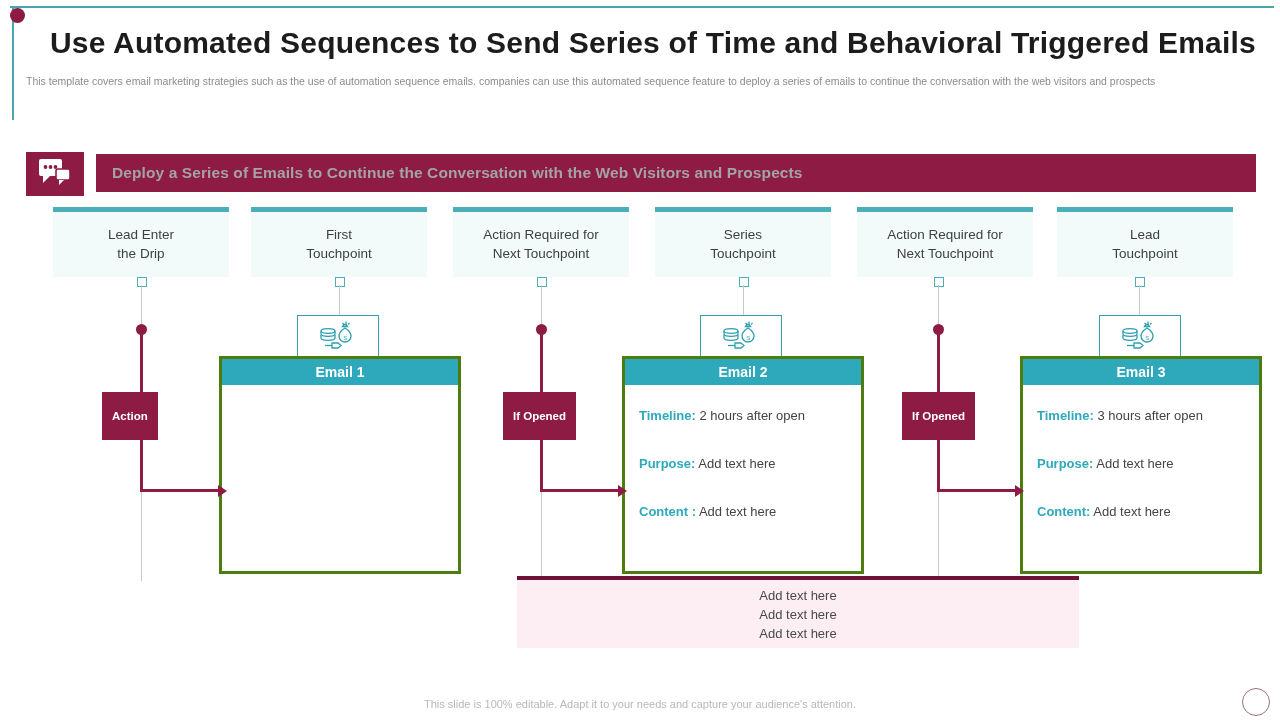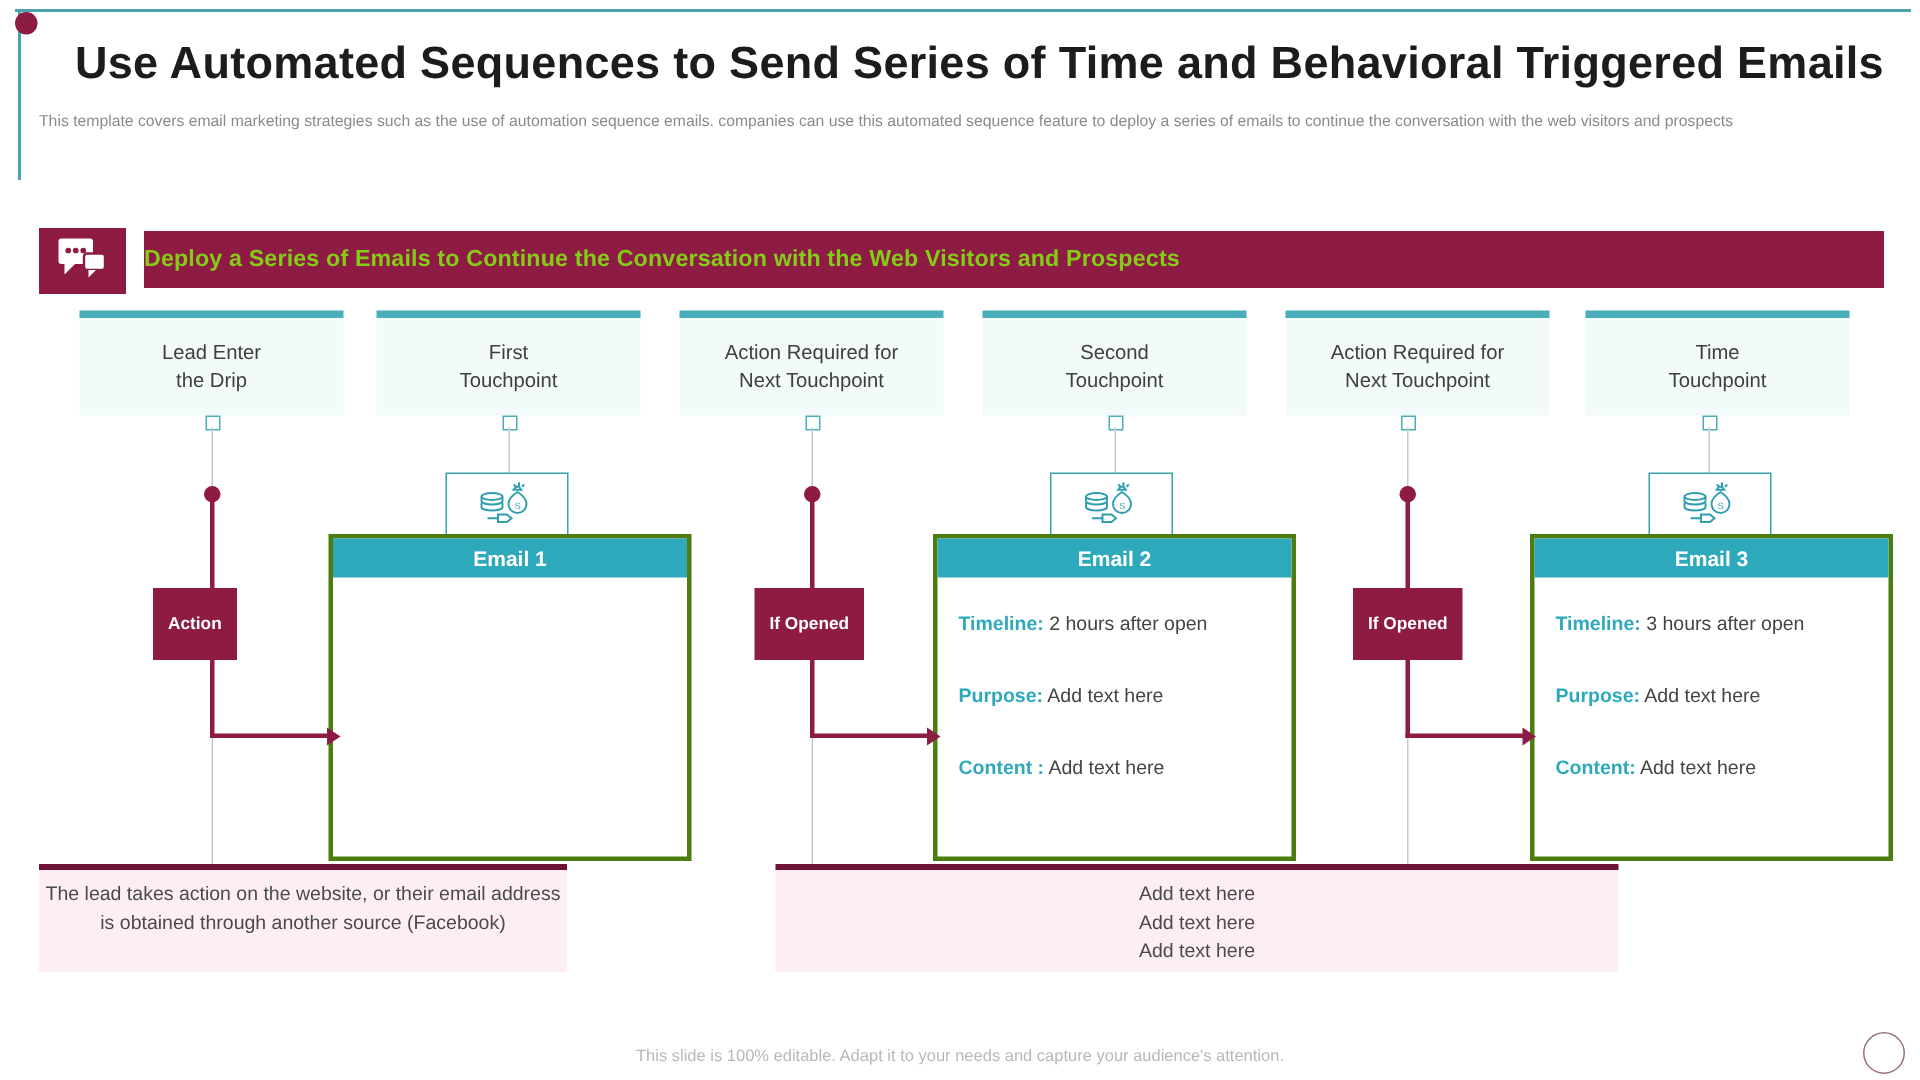--- a/index.html
+++ b/index.html
@@ -33,21 +33,21 @@
   
   .banner-icon{
     position:absolute;left:26px;top:152px;width:58px;height:44px;
     background:#8d1b44;display:flex;align-items:center;justify-content:center;
   }
   .banner-bar{
     position:absolute;left:96px;top:154px;width:1160px;height:38px;
     background:#8d1b44;display:flex;align-items:center;
   }
   .banner-text{
-    color:#84cc16;font-size:15.5px;font-weight:bold;letter-spacing:.1px;
+    color:#a3a3a3;font-size:15.5px;font-weight:bold;padding-left:16px;letter-spacing:.1px;
   }
 
   
   .step{
     position:absolute;top:207px;width:176px;height:70px;
     background:#f2fbfa;
     display:flex;align-items:center;justify-content:center;
     text-align:center;
   }
   .step .topbar{position:absolute;left:0;top:0;width:100%;height:5px;background:#4aaebb;}
@@ -147,35 +147,35 @@
   <div class="step" style="left:453px;">
     <div class="topbar"></div>
     <div class="label">
       <span>Action Required for</span><br>
       <span>Next Touchpoint</span>
     </div>
   </div>
   <div class="step" style="left:655px;">
     <div class="topbar"></div>
     <div class="label">
-      <span>Second</span><br>
+      <span>Series</span><br>
       <span>Touchpoint</span>
     </div>
   </div>
   <div class="step" style="left:857px;">
     <div class="topbar"></div>
     <div class="label">
       <span>Action Required for</span><br>
       <span>Next Touchpoint</span>
     </div>
   </div>
   <div class="step" style="left:1057px;">
     <div class="topbar"></div>
     <div class="label">
-      <span>Time</span><br>
+      <span>Lead</span><br>
       <span>Touchpoint</span>
     </div>
   </div>
 
   <div class="step-square" style="left:137px;"></div>
   <div class="step-square" style="left:335px;"></div>
   <div class="step-square" style="left:537px;"></div>
   <div class="step-square" style="left:739px;"></div>
   <div class="step-square" style="left:934px;"></div>
   <div class="step-square" style="left:1135px;"></div>
@@ -278,24 +278,20 @@
   <div class="flow-h" style="left:540px;top:489px;width:82px;"></div>
   <div class="flow-arrow" style="left:618px;top:485px;"></div>
   <div class="flow-badge" style="left:503px;top:392px;">If Opened</div>
 
   <div class="flow-dot" style="left:933px;top:324px;"></div>
   <div class="flow-v" style="left:937px;top:329px;height:163px;"></div>
   <div class="flow-h" style="left:937px;top:489px;width:82px;"></div>
   <div class="flow-arrow" style="left:1015px;top:485px;"></div>
   <div class="flow-badge" style="left:902px;top:392px;">If Opened</div>
 
-  <div class="note" style="left:26px;top:576px;width:352px;height:72px;">
-    <div class="noteline"></div>
-    <div class="notetext">The lead takes action on the website, or their email address is obtained through  another source (Facebook)</div>
-  </div>
 
   <div class="note" style="left:517px;top:576px;width:562px;height:72px;">
     <div class="noteline"></div>
     <div class="notetext">
       <div>Add text here</div>
       <div>Add text here</div>
       <div>Add text here</div>
     </div>
   </div>
 

